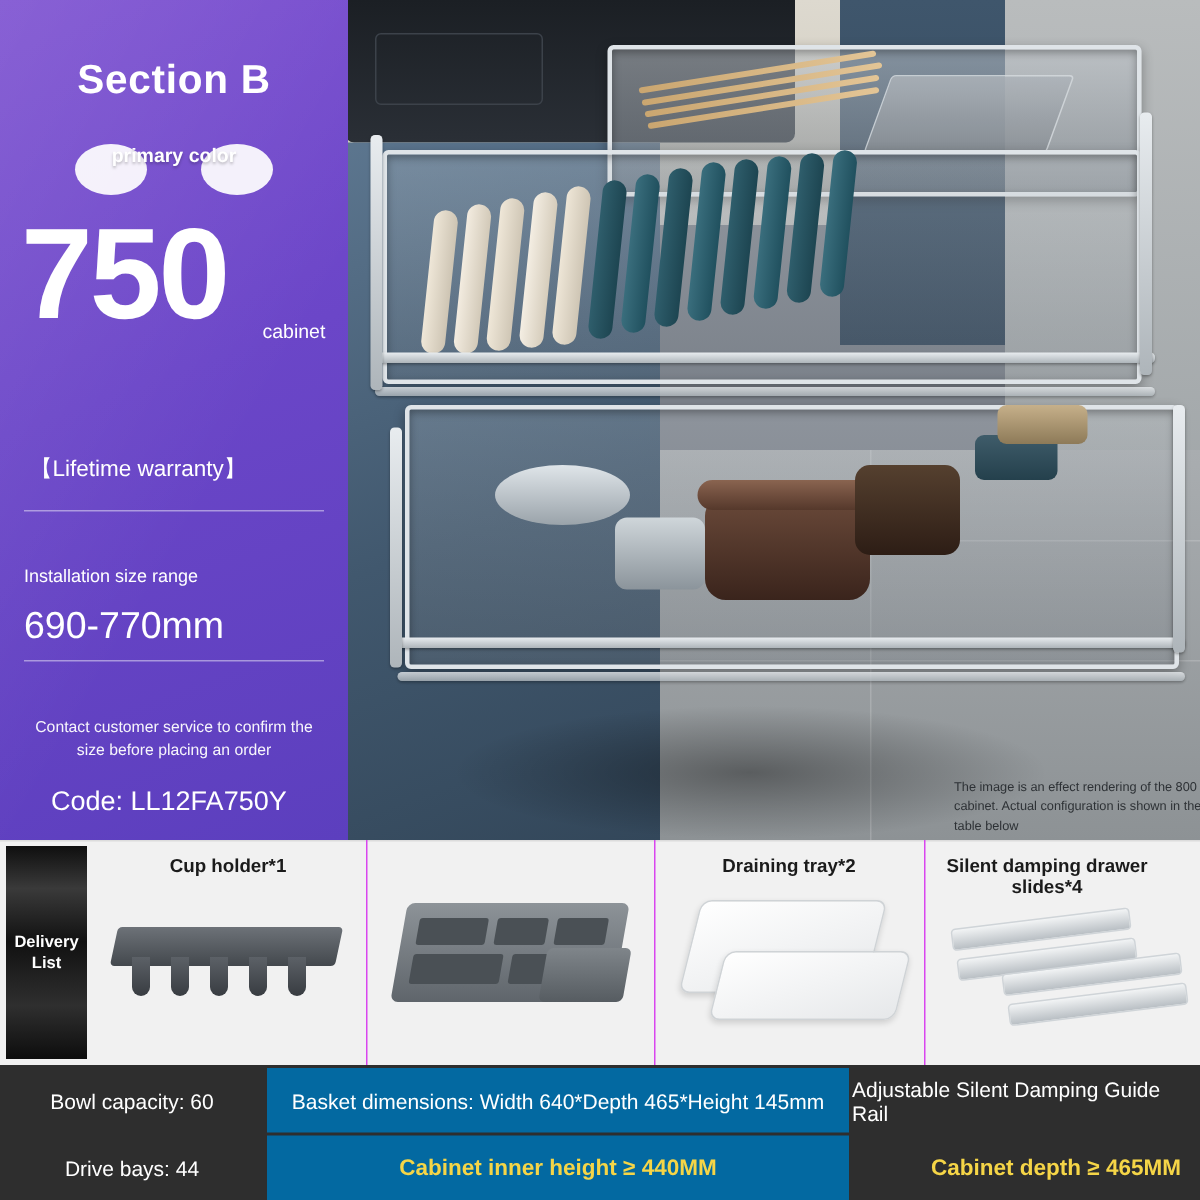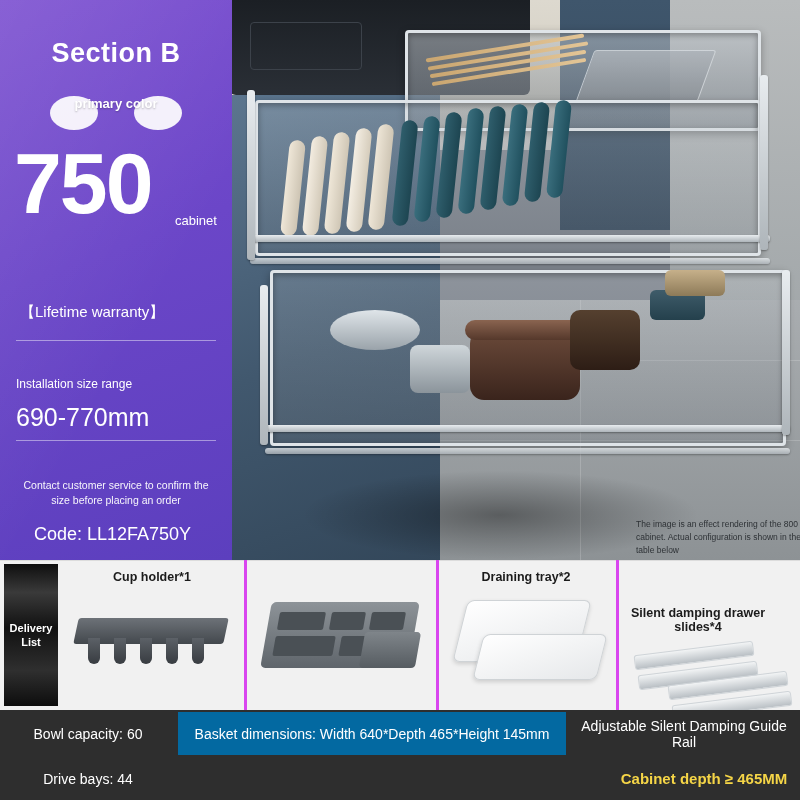--- a/index.html
+++ b/index.html
@@ -88,27 +88,27 @@
   .note{position:absolute;left:636px;top:518px;width:168px;font-size:8.5px;color:#2d3135;
     line-height:13px;}
 
   
   .strip{position:absolute;left:0;top:560px;width:800px;height:150px;background:#f1f1f1;
     border-top:1px solid #dcdcdc;}
   .dl-tab{position:absolute;left:4px;top:564px;width:54px;height:142px;
     background:linear-gradient(180deg,#0f0f0f,#3a3a3a 20%,#111 45%,#2f2f2f 75%,#0d0d0d);
     color:#fff;display:flex;align-items:center;justify-content:center;text-align:center;
     font-size:11px;line-height:14px;font-weight:bold;}
-  .cell{position:absolute;top:560px;height:150px;border-right:3px solid #d946ef;}
+  .cell{position:absolute;top:560px;height:150px;border-right:1px solid #d946ef;}
   .cell .cap{position:absolute;top:10px;width:100%;text-align:center;font-size:12.5px;
     font-weight:bold;color:#1b1b1b;}
   .c1{left:60px;width:184px;}
   .c2{left:244px;width:192px;}
   .c3{left:436px;width:180px;}
-  .c4{left:616px;width:164px;border-right:none;margin-top:36px;}
+  .c4{left:616px;width:164px;border-right:none;}
 
   
   .cup{position:absolute;left:16px;top:44px;width:150px;height:60px;}
   .cup .body{position:absolute;left:0;top:14px;width:150px;height:26px;
     background:linear-gradient(180deg,#6d7278,#43484d);transform:skewX(-12deg);border-radius:3px;}
   .cup .hook{position:absolute;top:34px;width:12px;height:26px;border-radius:0 0 6px 6px;
     background:linear-gradient(180deg,#5c6167,#383c41);}
 
   
   .box{position:absolute;left:22px;top:42px;width:148px;height:66px;
@@ -121,21 +121,21 @@
   .dtray{position:absolute;background:linear-gradient(160deg,#ffffff,#e6e8ea);
     border:1px solid #cfd3d6;border-radius:7px;box-shadow:0 2px 4px rgba(0,0,0,.15);}
 
   
   .slide{position:absolute;height:13px;border-radius:3px;
     background:linear-gradient(180deg,#f2f4f5,#b9bfc4);border:1px solid #cfd4d8;}
 
   
   .spec{position:absolute;left:0;top:710px;width:800px;height:90px;background:#2e2e2e;}
   .sc{position:absolute;box-sizing:border-box;display:flex;align-items:center;
-    justify-content:center;text-align:center;color:#fff;font-size:14px;}
+    justify-content:center;color:#fff;font-size:14px;}
   .r1{top:712px;height:43px;}
   .r2{top:757px;height:43px;}
   .sc.b{background:#2e2e2e;}
   .sc.g{background:#0369a1;}
   .yellow{color:#f5d547;font-weight:bold;font-size:15px;}
 </style>
 </head>
 <body>
 
 <div class="page">
@@ -273,15 +273,16 @@
     <div class="slide" style="left:56px;top:102px;width:118px;transform:rotate(-7deg);"></div>
   </div>
 
   <div class="spec"></div>
 
   <div class="sc b r1" style="left:0;width:176px;">Bowl capacity: 60</div>
   <div class="sc g r1" style="left:178px;width:388px;">Basket dimensions: Width 640*Depth 465*Height 145mm</div>
   <div class="sc b r1" style="left:568px;width:232px;">Adjustable Silent Damping Guide Rail</div>
 
   <div class="sc b r2" style="left:0;width:176px;">Drive bays: 44</div>
+  <div class="sc g r2 yellow" style="left:178px;width:388px;">Cabinet inner height ≥ 440MM</div>
   <div class="sc b r2 yellow" style="left:588px;width:232px;">Cabinet depth ≥ 465MM</div>
 
 </div>
 
 </body></html>

